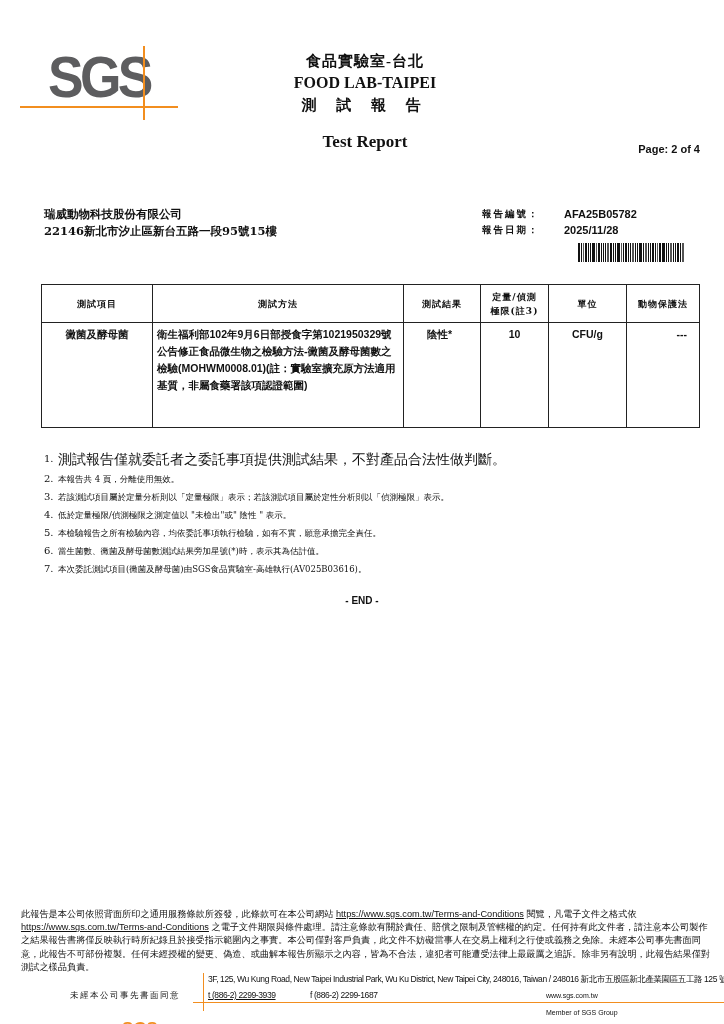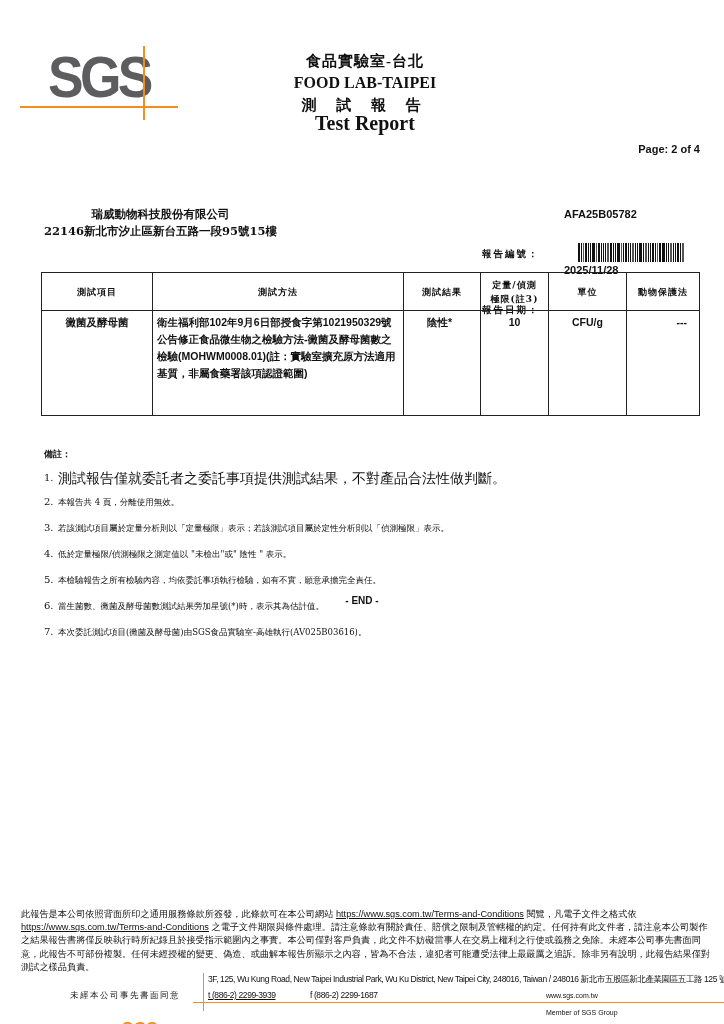--- a/index.html
+++ b/index.html
@@ -12,49 +12,49 @@
                font-size:58px; letter-spacing:-4px; color:#5d5d5f; line-height:58px;
                transform:scaleX(0.92); transform-origin:left top; }
   .logo-hline { left:20px; top:106px; width:158px; height:2px; background:#f28e1f; }
   .logo-vline { left:143px; top:46px; width:2px; height:74px; background:#f28e1f; }
 
   
   .hdr { left:230px; width:270px; text-align:center; font-family:"Liberation Serif", serif; }
   .hdr-cn1 { top:52px; font-size:15px; font-weight:bold; letter-spacing:1px; }
   .hdr-en1 { top:74px; font-size:16px; font-weight:bold; }
   .hdr-cn2 { top:96px; font-size:15px; font-weight:bold; letter-spacing:8px; }
-  .hdr-en2 { top:112px; font-size:20px; font-weight:bold; }
+  .hdr-en2 { top:132px; font-size:17px; font-weight:bold; }
 
   .page-no { right:24px; top:143px; font-size:11px; font-weight:bold; }
 
   
-  .client { left:44px; top:206px; font-family:"DejaVu Serif", serif; font-weight:bold; font-size:11.5px; line-height:17px;text-align:center; }
+  .client { left:44px; top:206px; font-family:"DejaVu Serif", serif; font-weight:bold; font-size:11.5px; line-height:17px; }
   .meta { left:482px; top:206px; font-size:11px; line-height:16px; }
   .meta-row { display:flex; }
-  .meta-label { width:82px; font-family:"DejaVu Serif", serif; font-weight:bold; font-size:9.5px; letter-spacing:2px;margin-top:40px; }
+  .meta-label { width:82px; font-family:"DejaVu Serif", serif; font-weight:bold; font-size:9.5px; letter-spacing:2px; }
   .meta-value { font-weight:bold; }
   .barcode { left:578px; top:243px; width:118px; height:19px; display:flex; align-items:stretch; }
   .barcode span { display:block; background:#111; margin-right:1px; }
 
   
-  .tbl { left:41px; top:272px; width:658px; border-collapse:collapse; }
+  .tbl { left:41px; top:284px; width:658px; border-collapse:collapse; }
   table.report { border-collapse:collapse; width:658px; table-layout:fixed; }
   table.report td, table.report th { border:1.5px solid #222; vertical-align:top; padding:3px 4px; }
   table.report th { height:31px; vertical-align:middle; text-align:center;
                     font-family:"DejaVu Serif", serif; font-weight:bold; font-size:9px; line-height:14px; letter-spacing:1px; }
   table.report td { height:98px; font-size:10.5px; font-weight:bold; line-height:17px; }
   .c-item { text-align:center; }
   .c-result { text-align:right; padding-right:28px !important; }
   .c-center { text-align:center; }
   .c-right { text-align:right; padding-right:12px !important; }
 
   
   .notes { left:44px; top:448px; font-family:"DejaVu Serif", serif; width:640px; }
   .notes-title { font-size:9px; font-weight:bold; margin-bottom:6px; }
-  .note { font-size:8.5px; line-height:26px; white-space:nowrap; }
+  .note { font-size:8.5px; line-height:18px; white-space:nowrap; }
   .note.big { font-size:14px; line-height:22px; }
   .note .num { display:inline-block; width:14px; font-size:10px; }
   .note.big .num { font-size:10px; vertical-align:top; }
   .end { left:0; width:724px; top:595px; text-align:center; font-size:10px; font-weight:bold; }
 
   
   .disclaimer { left:21px; top:908px; width:690px; font-size:9.2px; line-height:13.2px; color:#111; }
   .disclaimer a { color:#111; text-decoration:underline; }
   .sgs-tw { left:100px; top:1019px; width:80px; text-align:center; color:#f28e1f; font-weight:bold; font-size:17px; }
   .sgs-tw-cn { left:62px; top:990px; width:118px; text-align:right; font-family:"DejaVu Serif", serif; font-size:8.5px; letter-spacing:1.5px; }
@@ -166,21 +166,20 @@
       <td class="c-result">陰性*</td>
       <td class="c-center">10</td>
       <td class="c-center">CFU/g</td>
       <td class="c-right">---</td>
     </tr>
   </tbody>
     </table>
 </div>
 
 <div class="abs notes">
-  <div class="notes-title">備註：</div>
   <div class="note big"><span class="num">1.</span><span>測試報告僅就委託者之委託事項提供測試結果，不對產品合法性做判斷。</span></div>
   <div class="note"><span class="num">2.</span><span>本報告共 4 頁，分離使用無效。</span></div>
   <div class="note"><span class="num">3.</span><span>若該測試項目屬於定量分析則以「定量極限」表示；若該測試項目屬於定性分析則以「偵測極限」表示。</span></div>
   <div class="note"><span class="num">4.</span><span>低於定量極限/偵測極限之測定值以 "未檢出"或" 陰性 " 表示。</span></div>
   <div class="note"><span class="num">5.</span><span>本檢驗報告之所有檢驗內容，均依委託事項執行檢驗，如有不實，願意承擔完全責任。</span></div>
   <div class="note"><span class="num">6.</span><span>當生菌數、黴菌及酵母菌數測試結果旁加星號(*)時，表示其為估計值。</span></div>
   <div class="note"><span class="num">7.</span><span>本次委託測試項目(黴菌及酵母菌)由SGS食品實驗室-高雄執行(AV025B03616)。</span></div>
 </div>
 <div class="abs end">- END -</div>
 

